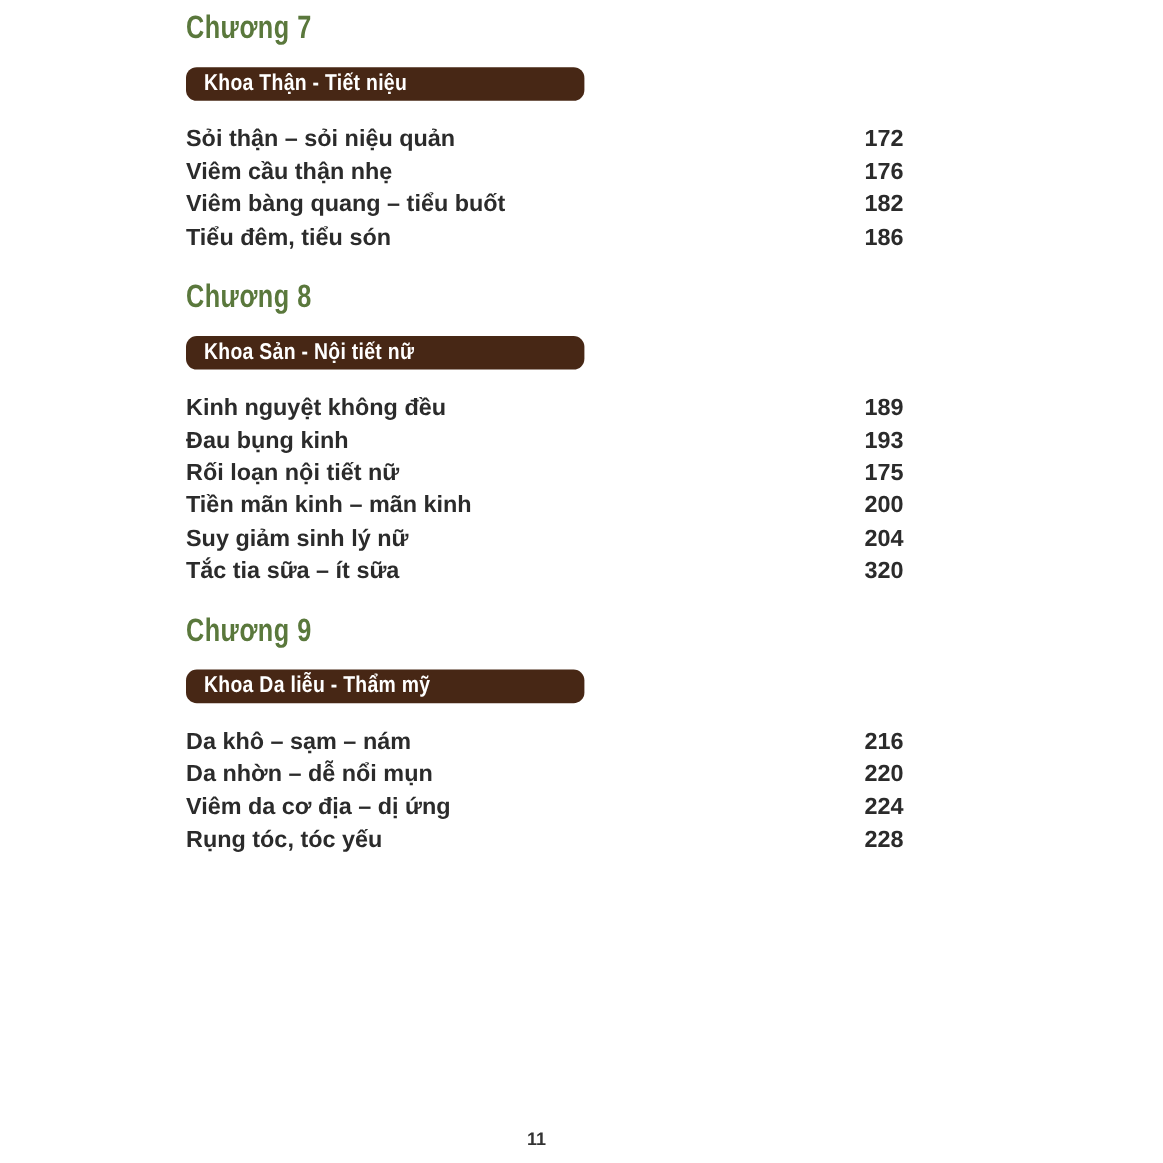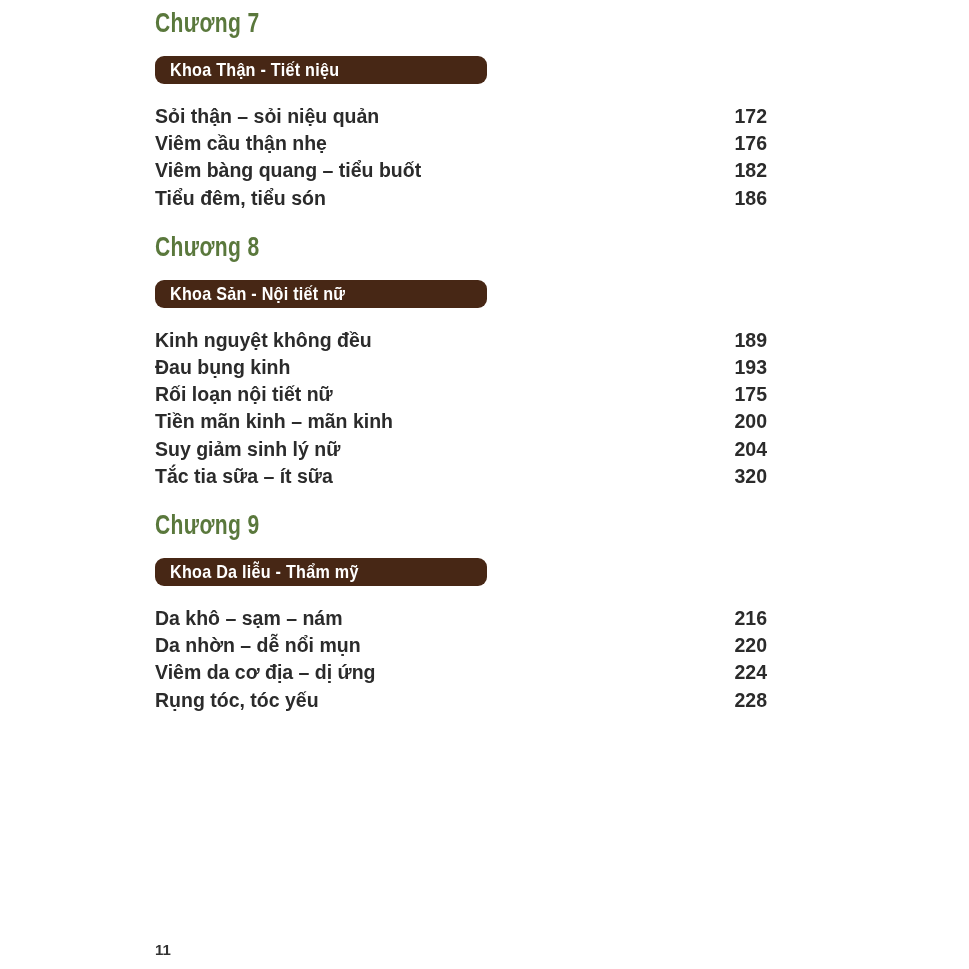--- a/index.html
+++ b/index.html
@@ -53,39 +53,39 @@
     transform:scaleX(0.85);
     transform-origin:left center;
     color:var(--banner-text);
     font-size:19px;
     font-weight:bold;
     letter-spacing:0.3px;
     white-space:nowrap;
   }
   .toc-list{
     list-style:none;
-    margin:0 0 22px 0;
+    margin:0 14px 22px 0;
     padding:0;
   }
   .toc-row{
     display:flex;
     justify-content:space-between;
     align-items:baseline;
     line-height:27.2px;
     font-size:19.5px;
     font-weight:bold;
     color:var(--text);
   }
   .toc-label{white-space:nowrap;}
   .toc-page{white-space:nowrap;}
   .footer-page{
     position:absolute;
-    left:155px;top:941px;
+    left:141px;top:941px;
     width:612px;
-    text-align:left;
+    text-align:center;
     font-size:15px;
     font-weight:bold;
     color:#333333;
   }
 </style>
 </head>
 <body>
 
 <main class="content">
     <section class="chapter">

